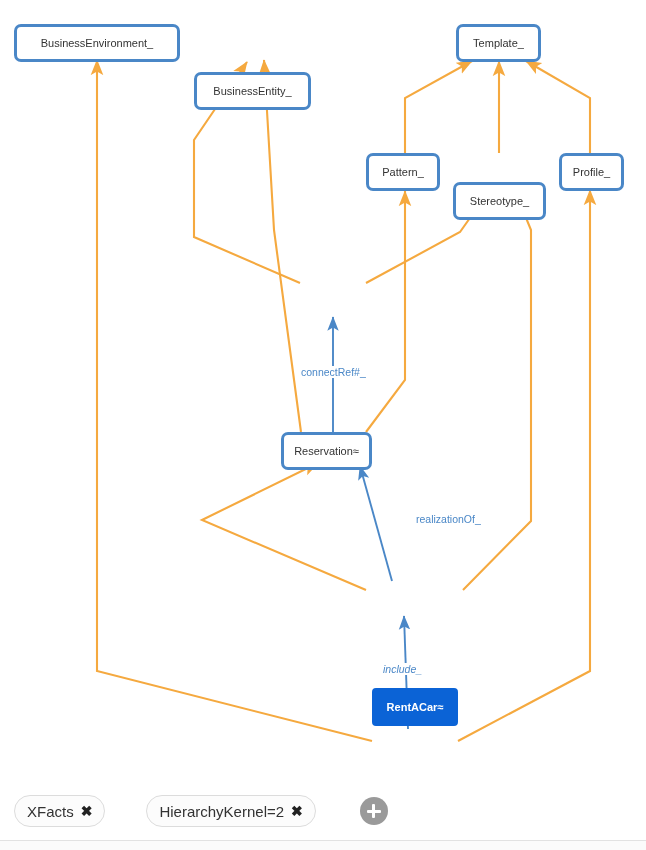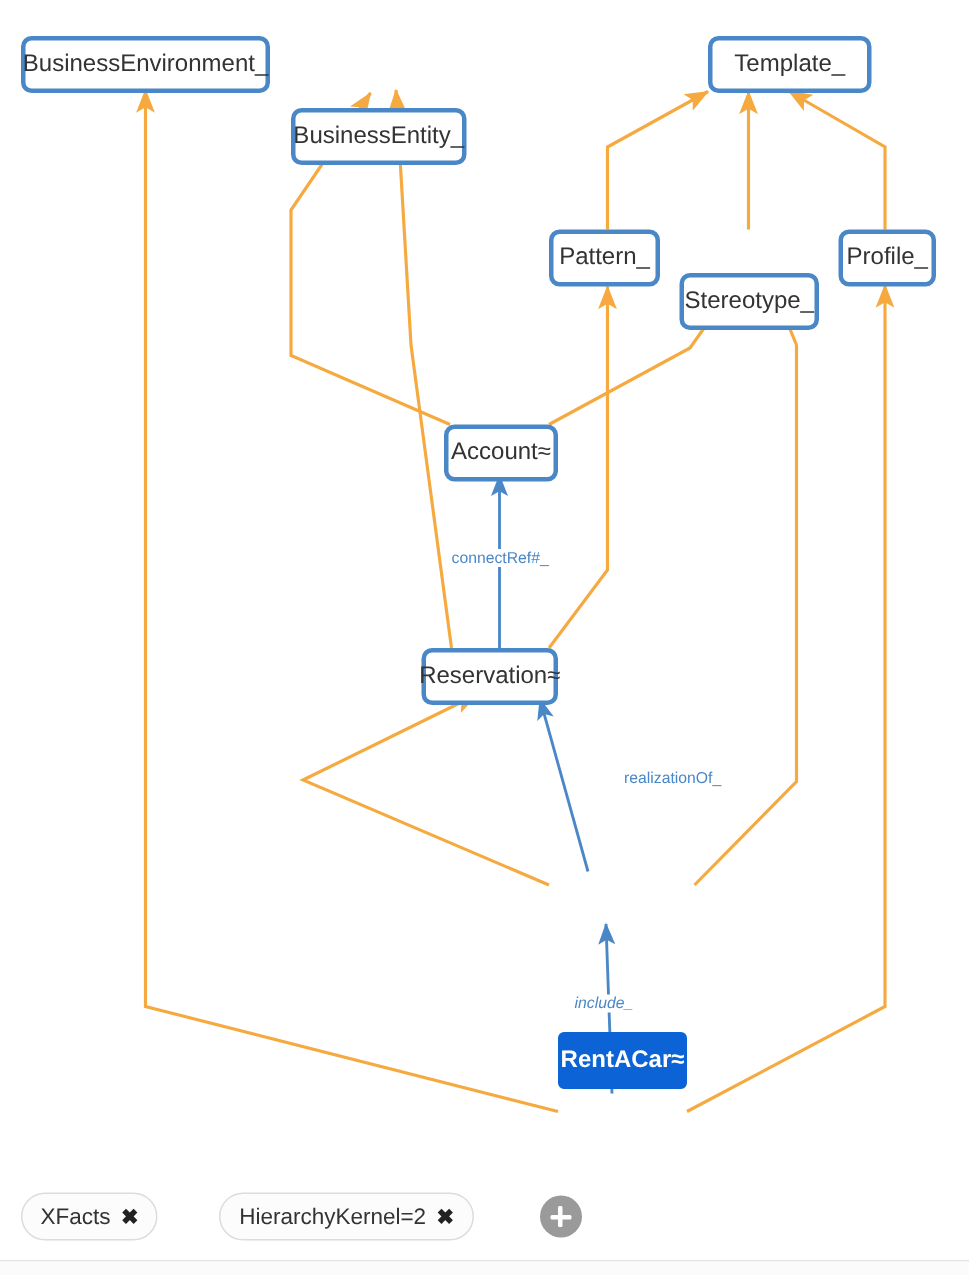--- a/index.html
+++ b/index.html
@@ -38,21 +38,21 @@
   .node {
     position: absolute;
     box-sizing: border-box;
     display: flex;
     align-items: center;
     justify-content: center;
     border: 3px solid #4a87c7;
     border-radius: 7px;
     background: #ffffff;
     color: #333333;
-    font-size: 16px;
+    font-size: 11px;
     font-family: "Liberation Sans", sans-serif;
     line-height: 1;
     white-space: nowrap;
     padding: 16px 7px;
     z-index: 5;
   }
   .node.selected {
     background: #0b63d6;
     border-color: #0b63d6;
     color: #ffffff;
@@ -195,34 +195,31 @@
         <path d="M408,729 L404,616"></path>
       </g>
     </svg>
 
     <div class="node" style="left:14px;  top:24px;  width:166px; height:32px;">
       <span>BusinessEnvironment_</span>
     </div>
     <div class="node" style="left:194px; top:24px;  width:117px; height:32px;margin-top:48px;">
       <span>BusinessEntity_</span>
     </div>
-    <div class="node" style="left:472px; top:24px;  width:109px;  height:32px;">
+    <div class="node" style="left:456px; top:24px;  width:85px;  height:32px;">
       <span>Template_</span>
     </div>
     <div class="node" style="left:366px; top:153px; width:74px;  height:32px;">
       <span>Pattern_</span>
     </div>
     <div class="node" style="left:453px; top:153px; width:93px;  height:32px;margin-top:29px;">
       <span>Stereotype_</span>
     </div>
     <div class="node" style="left:559px; top:153px; width:65px;  height:32px;">
       <span>Profile_</span>
-    </div>
-    <div class="node" style="left:296px; top:283px; width:76px;  height:30px;">
-      <span>Account≈</span>
     </div>
     <div class="node" style="left:281px; top:432px; width:91px; height:30px;">
       <span>Reservation≈</span>
     </div>
     <div class="node selected" style="left:372px; top:688px; width:86px; height:29px;">
       <span>RentACar≈</span>
     </div>
 
     <div class="edge-label" style="left:299px; top:366px;">connectRef#_</div>
     <div class="edge-label" style="left:414px; top:513px;">realizationOf_</div>

